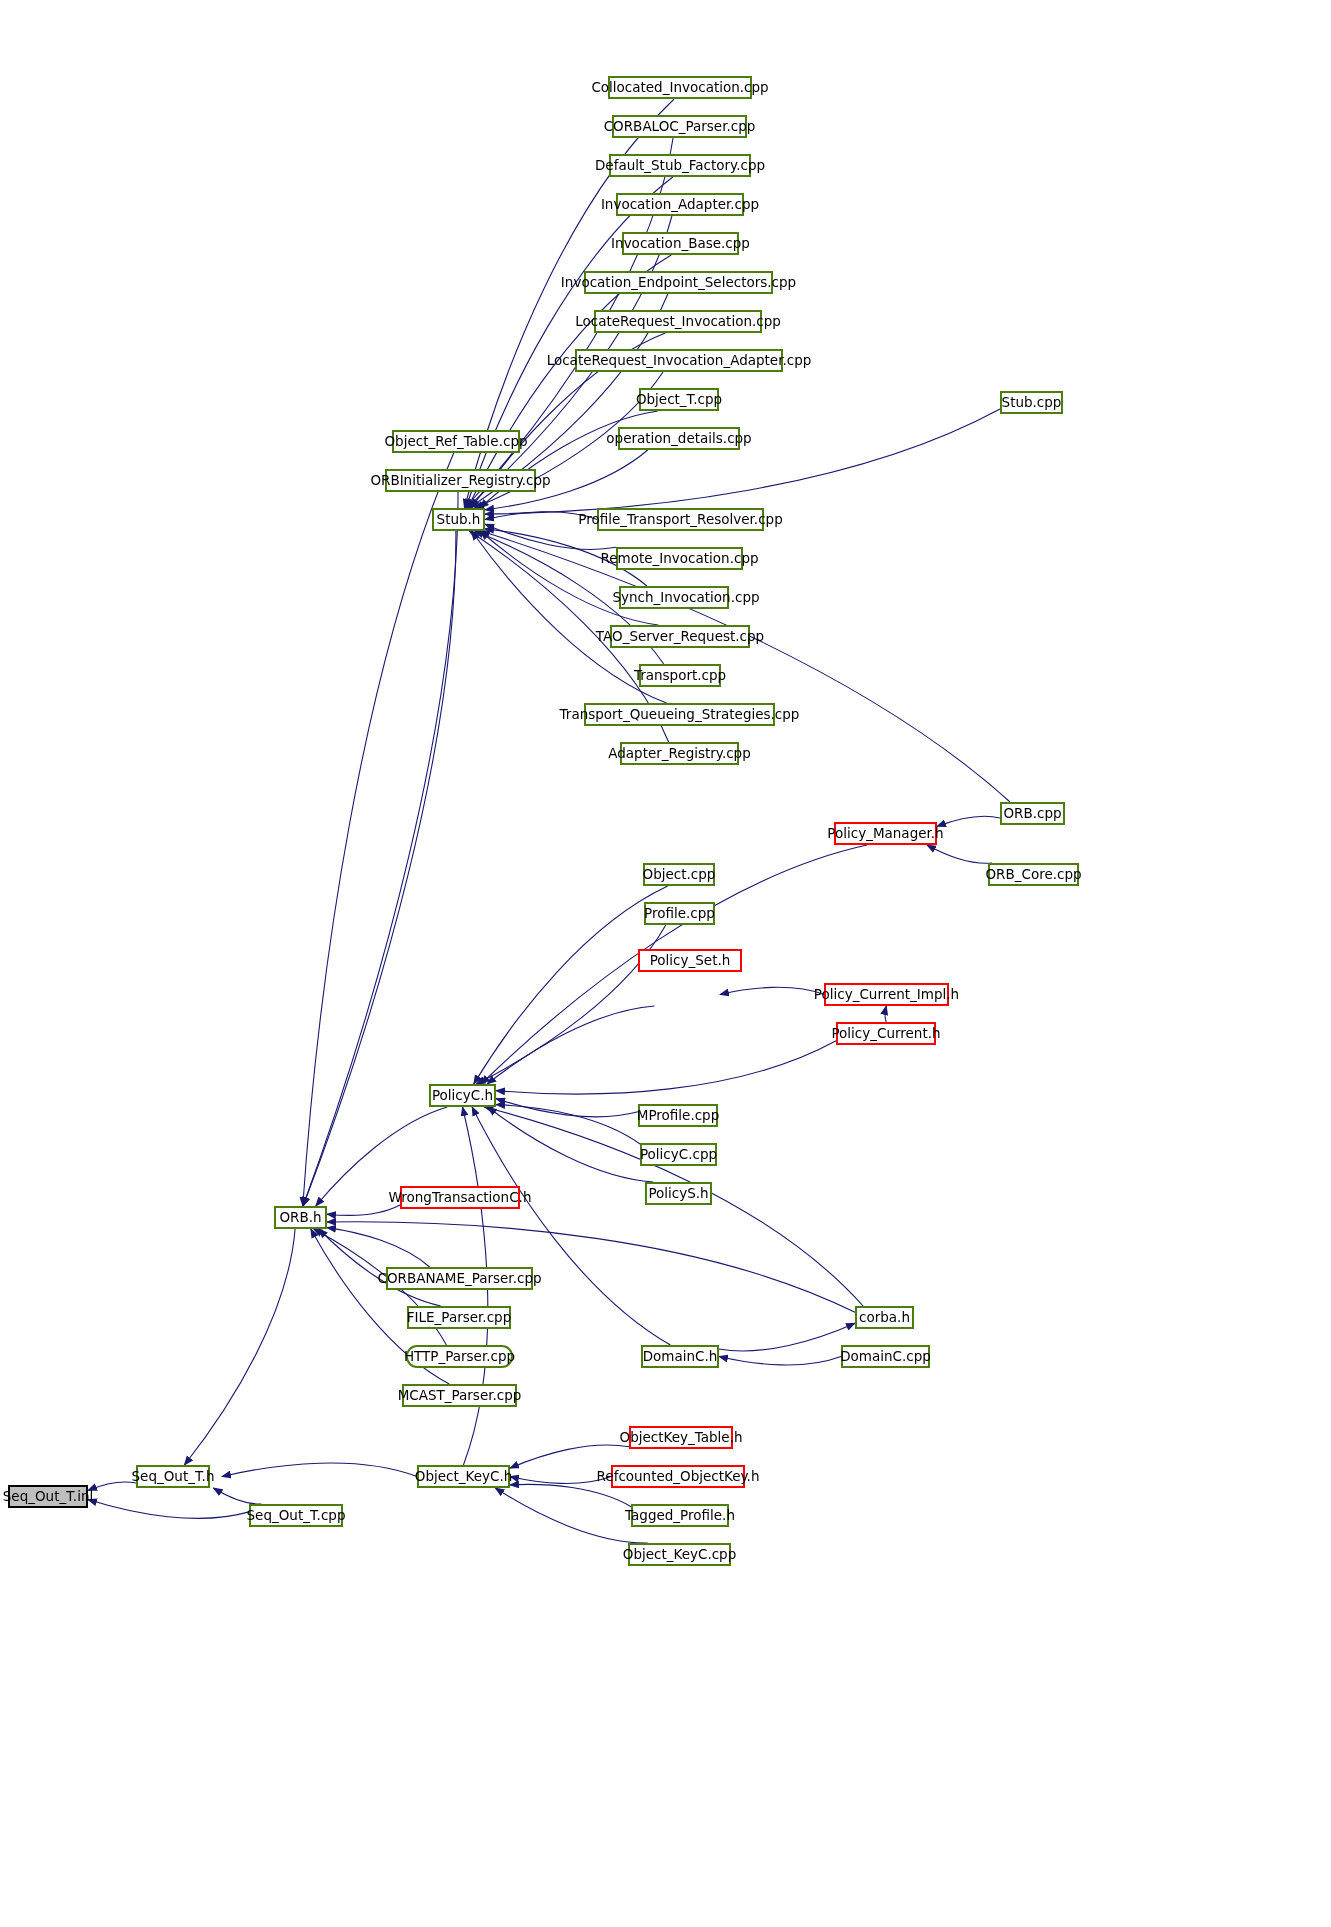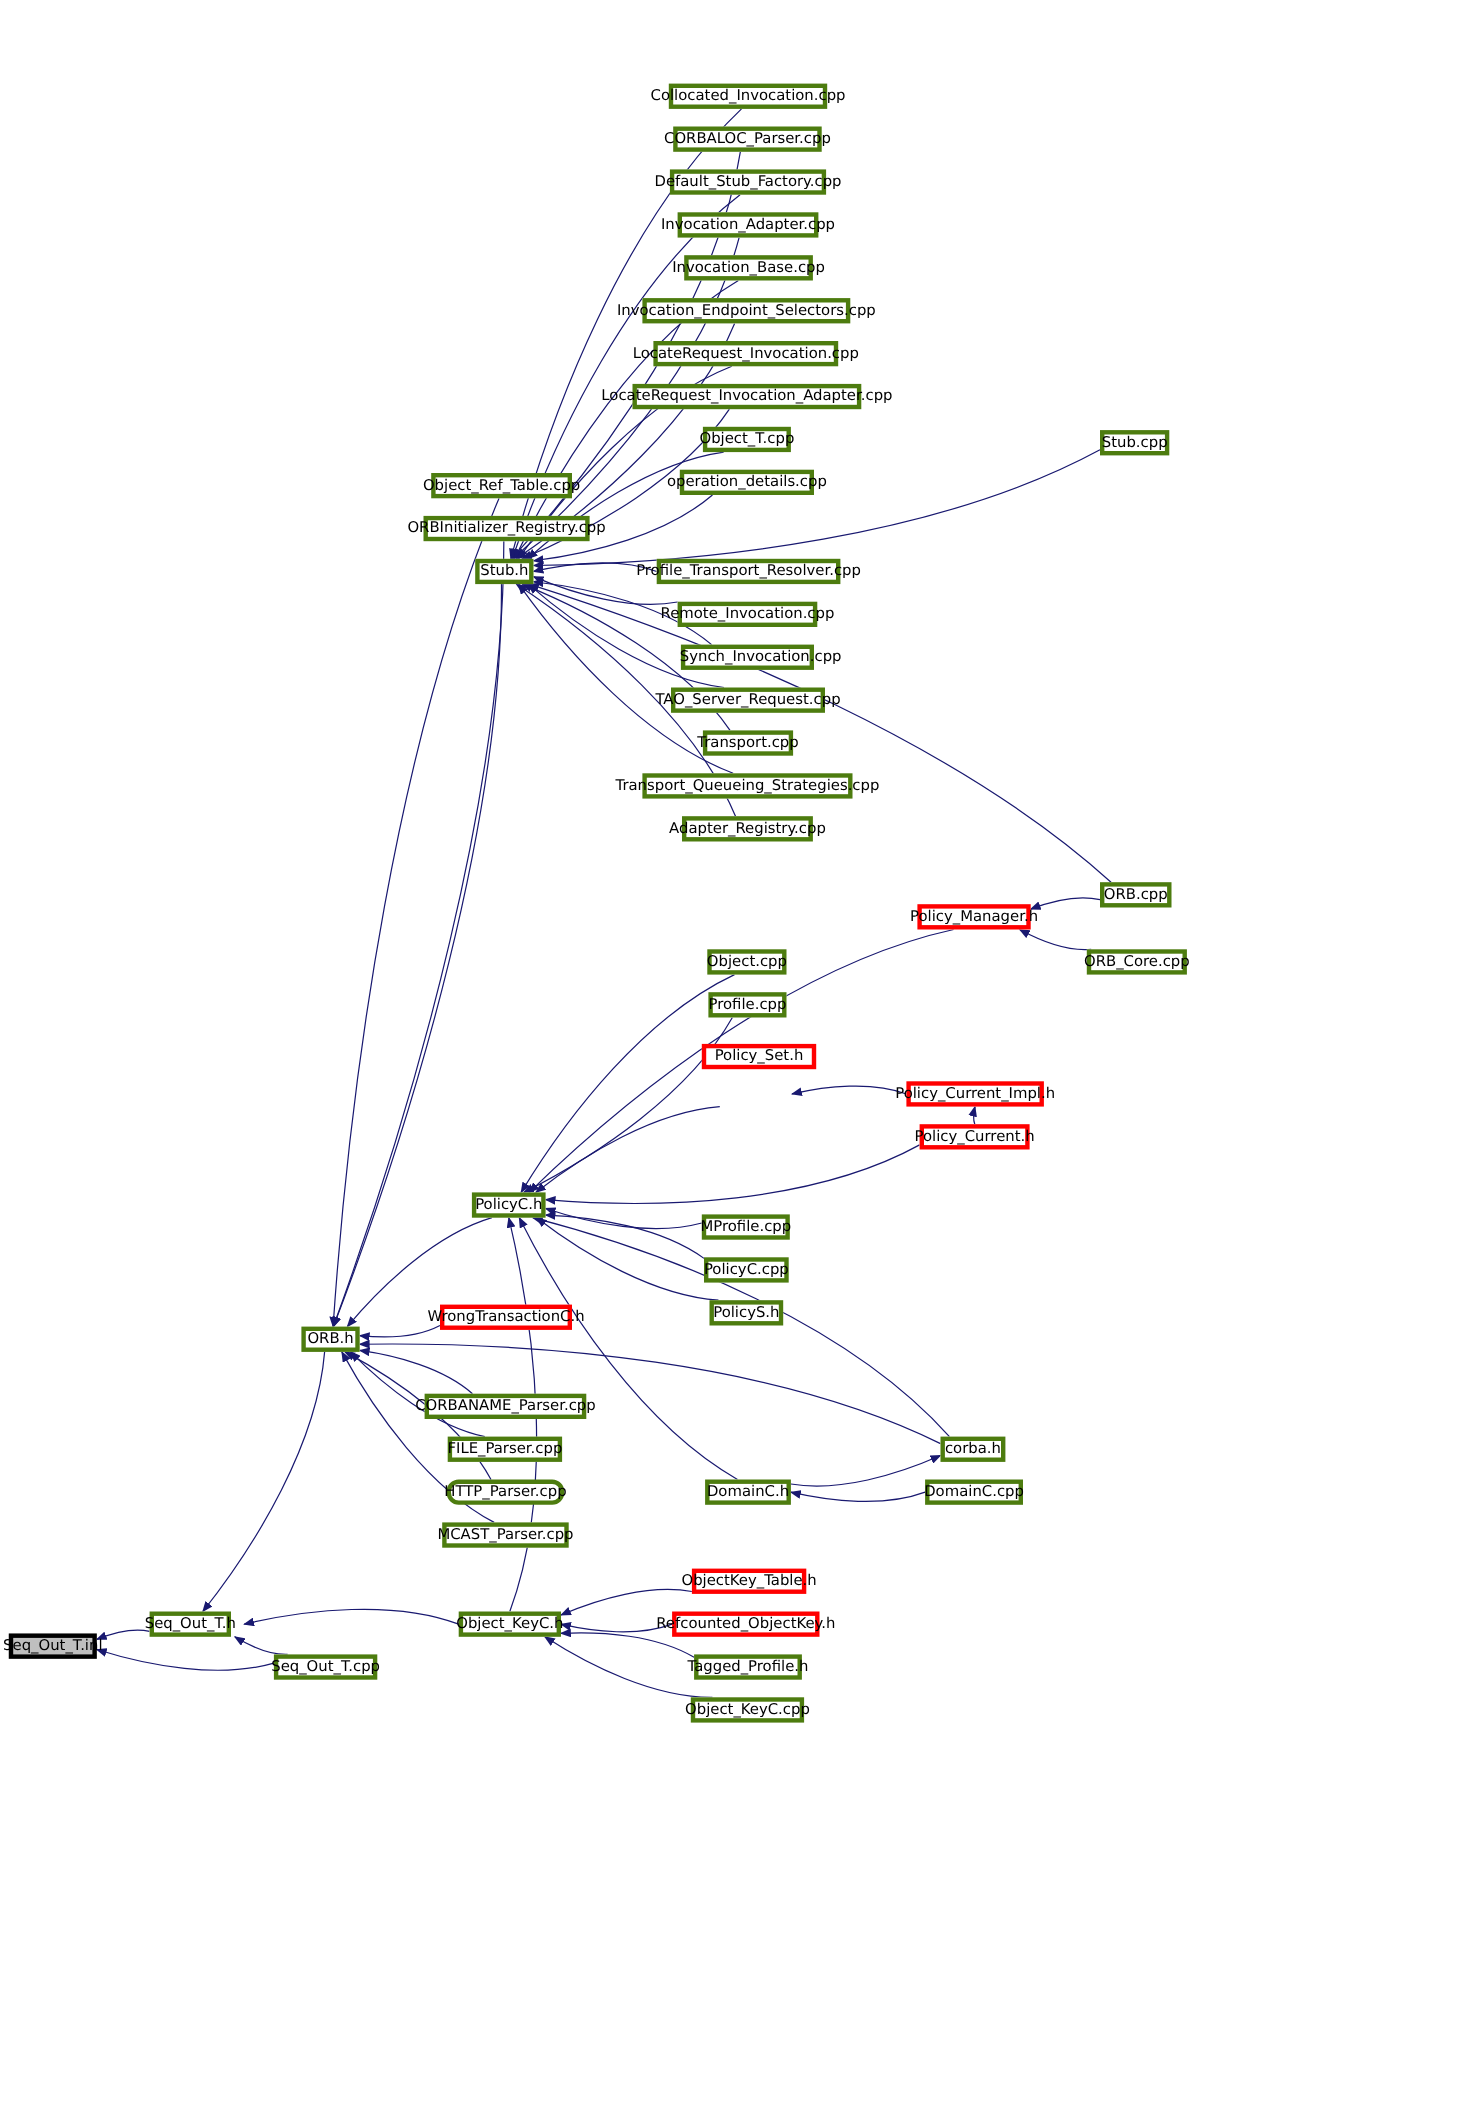--- a/index.html
+++ b/index.html
@@ -1,20 +1,20 @@
 <!DOCTYPE html>
 <html><head>
 <meta charset="utf-8">
 <style>
   html,body{margin:0;padding:0;background:#ffffff;}
   #canvas{position:relative;width:1331px;height:1927px;background:#ffffff;
           font-family:"DejaVu Sans","Liberation Sans",sans-serif;overflow:hidden;}
   #edge-layer{position:absolute;left:0;top:0;width:1331px;height:1927px;}
   .node{position:absolute;box-sizing:border-box;background:#ffffff;
-        border:4px solid #4d7c0f;display:flex;align-items:center;
+        border:2px solid #4d7c0f;display:flex;align-items:center;
         justify-content:center;font-size:13.5px;color:#000000;
         white-space:nowrap;letter-spacing:0px;line-height:1;}
   .node.red{border-color:#ff0000;}
   .node.focus{background:#bfbfbf;border-color:#000000;}
 </style>
 </head>
 <body>
 
 <div id="canvas">
   <svg id="edge-layer" viewBox="0 0 1331 1927" xmlns="http://www.w3.org/2000/svg">
@@ -90,21 +90,21 @@
       <div class="node" style="left: 584px; top: 271px; width: 189px; height: 23px;">Invocation_Endpoint_Selectors.cpp</div>
       <div class="node" style="left: 594px; top: 310px; width: 168px; height: 23px;">LocateRequest_Invocation.cpp</div>
       <div class="node" style="left: 575px; top: 349px; width: 208px; height: 23px;">LocateRequest_Invocation_Adapter.cpp</div>
       <div class="node" style="left: 639px; top: 388px; width: 80px; height: 23px;">Object_T.cpp</div>
       <div class="node" style="left: 618px; top: 427px; width: 122px; height: 23px;">operation_details.cpp</div>
       <div class="node" style="left: 392px; top: 430px; width: 128px; height: 23px;">Object_Ref_Table.cpp</div>
       <div class="node" style="left: 385px; top: 469px; width: 151px; height: 23px;">ORBInitializer_Registry.cpp</div>
       <div class="node" style="left: 432px; top: 508px; width: 53px; height: 23px;">Stub.h</div>
       <div class="node" style="left: 597px; top: 508px; width: 167px; height: 23px;">Profile_Transport_Resolver.cpp</div>
       <div class="node" style="left: 616px; top: 547px; width: 127px; height: 23px;">Remote_Invocation.cpp</div>
-      <div class="node" style="left: 619px; top: 586px; width: 121px; height: 23px; padding-left: 24px;">Synch_Invocation.cpp</div>
+      <div class="node" style="left: 619px; top: 586px; width: 110px; height: 23px; padding-left: 24px;">Synch_Invocation.cpp</div>
       <div class="node" style="left: 610px; top: 625px; width: 140px; height: 23px;">TAO_Server_Request.cpp</div>
       <div class="node" style="left: 639px; top: 664px; width: 82px; height: 23px;">Transport.cpp</div>
       <div class="node" style="left: 584px; top: 703px; width: 191px; height: 23px;">Transport_Queueing_Strategies.cpp</div>
       <div class="node" style="left: 620px; top: 742px; width: 119px; height: 23px;">Adapter_Registry.cpp</div>
       <div class="node" style="left: 1000px; top: 802px; width: 65px; height: 23px;">ORB.cpp</div>
       <div class="node red" style="left: 834px; top: 822px; width: 103px; height: 23px;">Policy_Manager.h</div>
       <div class="node" style="left: 988px; top: 863px; width: 91px; height: 23px;">ORB_Core.cpp</div>
       <div class="node" style="left: 643px; top: 863px; width: 72px; height: 23px;">Object.cpp</div>
       <div class="node" style="left: 644px; top: 902px; width: 71px; height: 23px;">Profile.cpp</div>
       <div class="node red" style="left: 638px; top: 949px; width: 104px; height: 23px;">Policy_Set.h</div>

